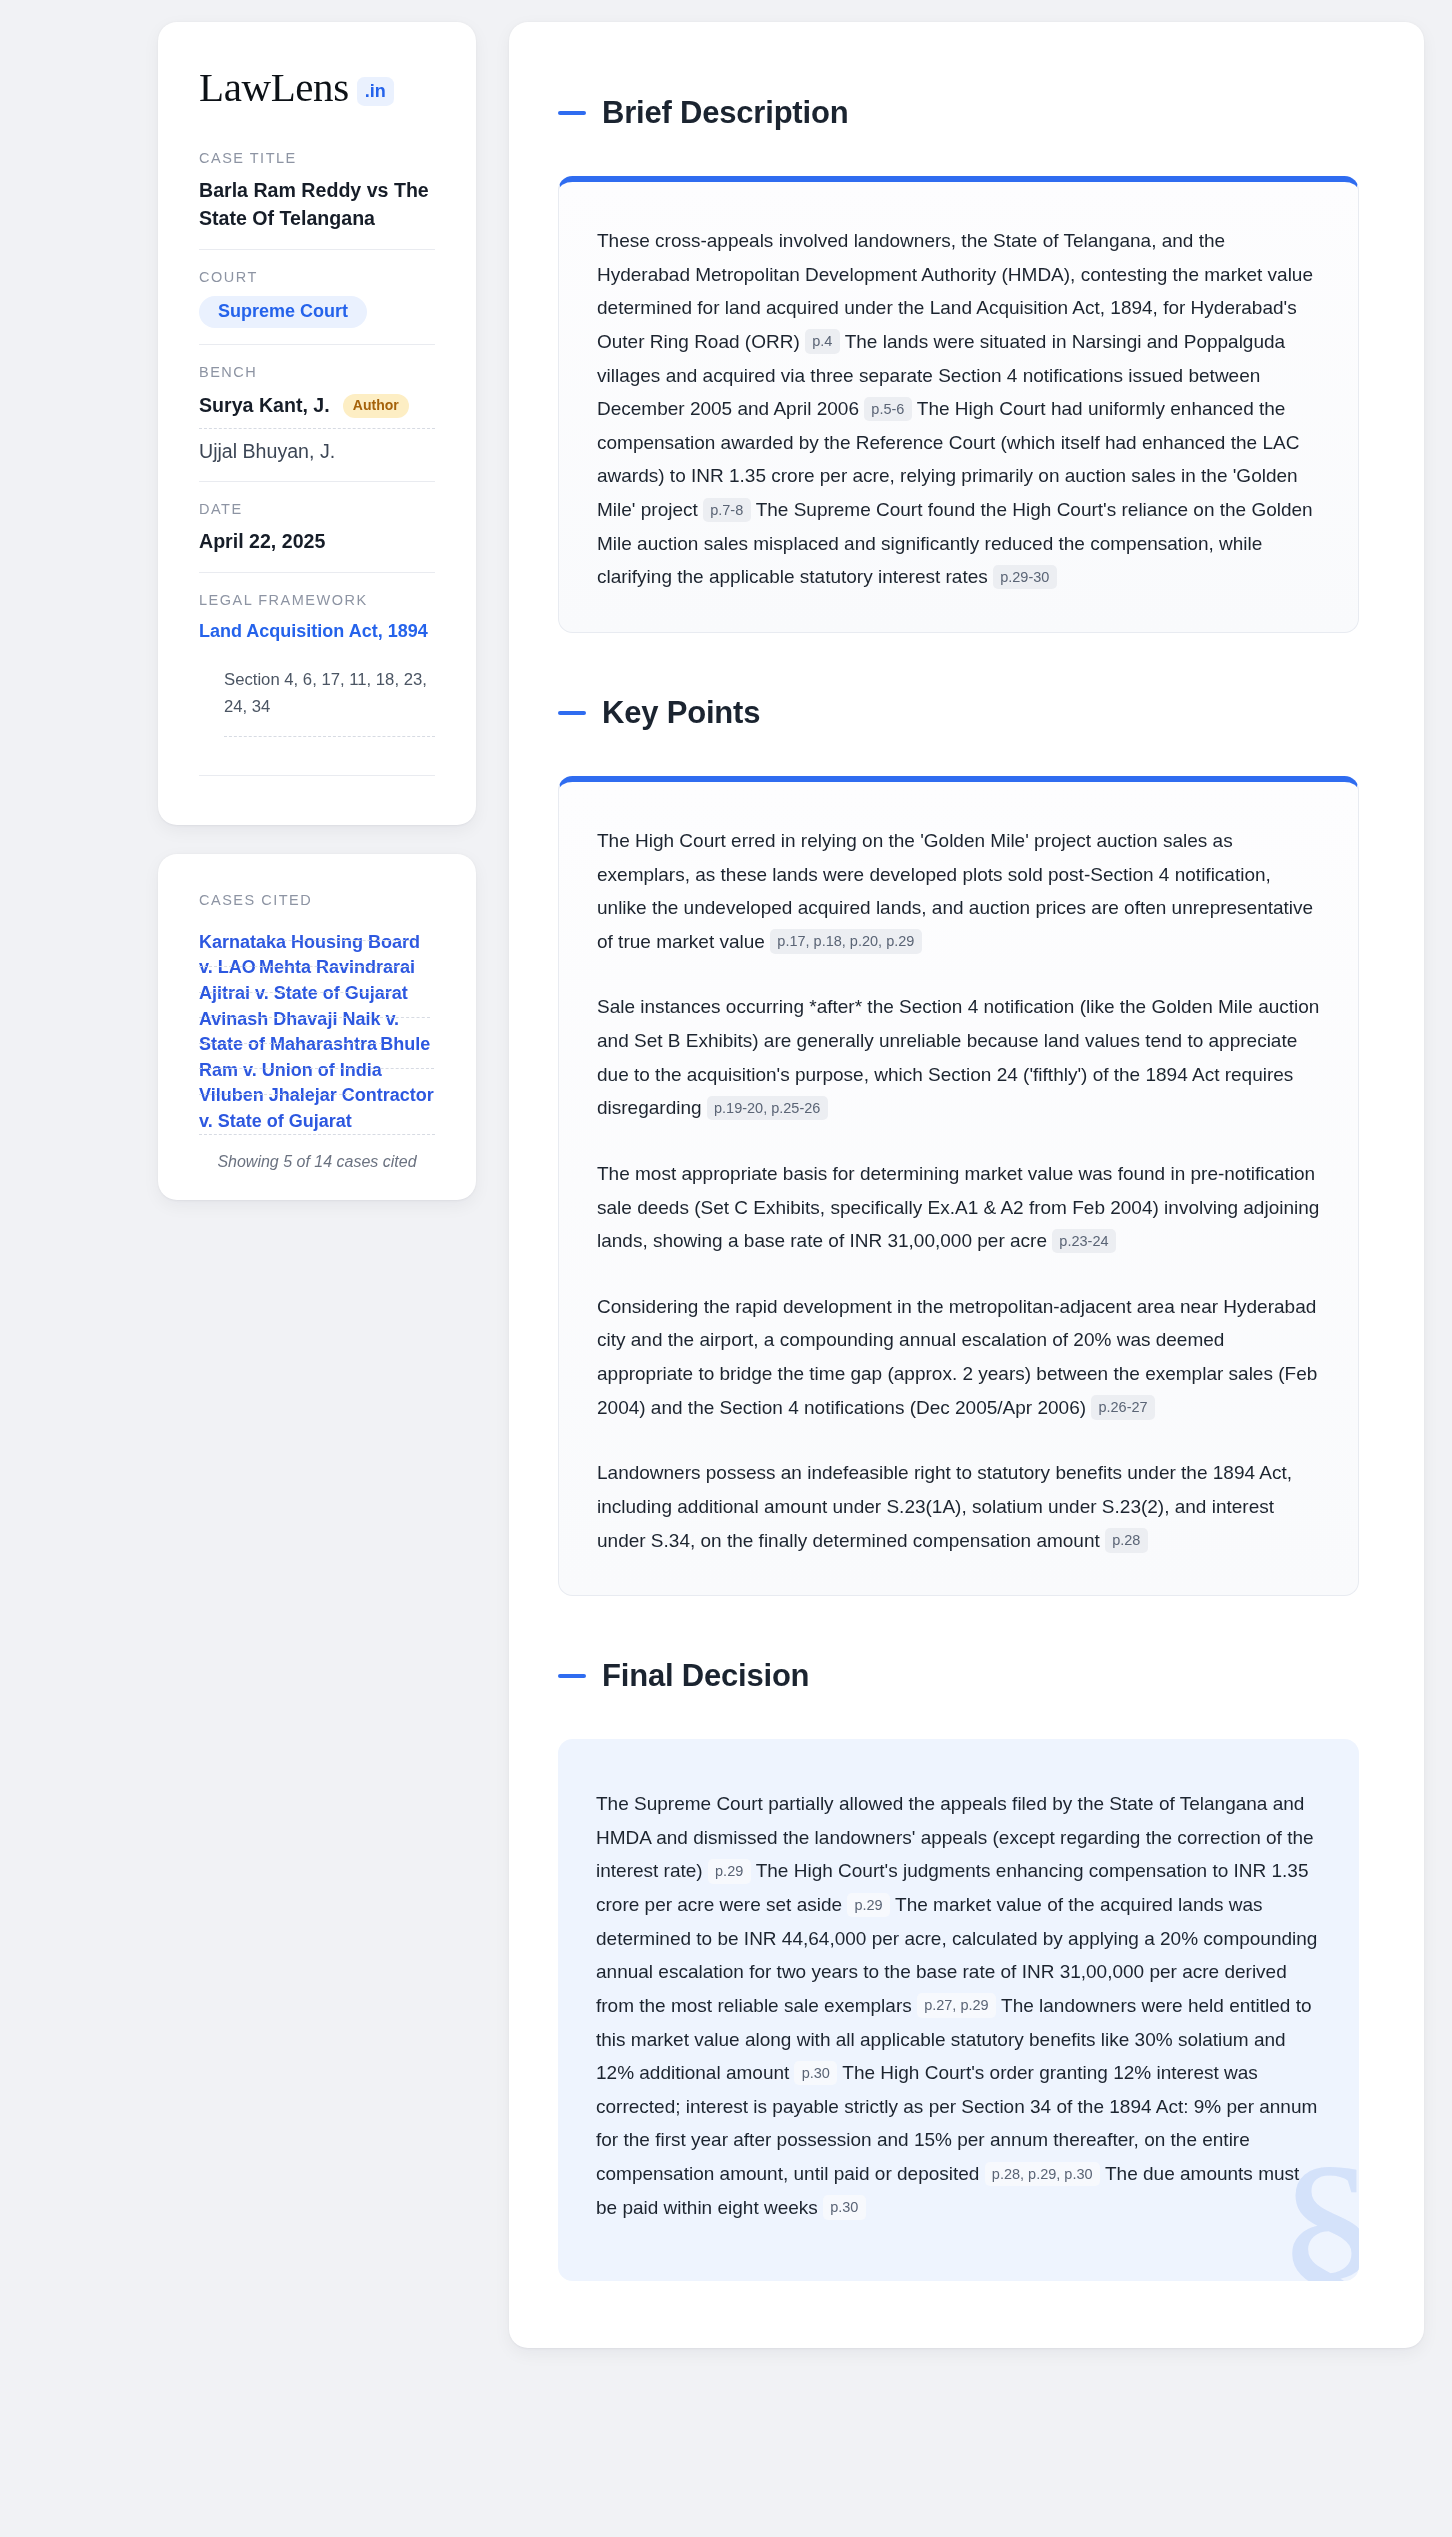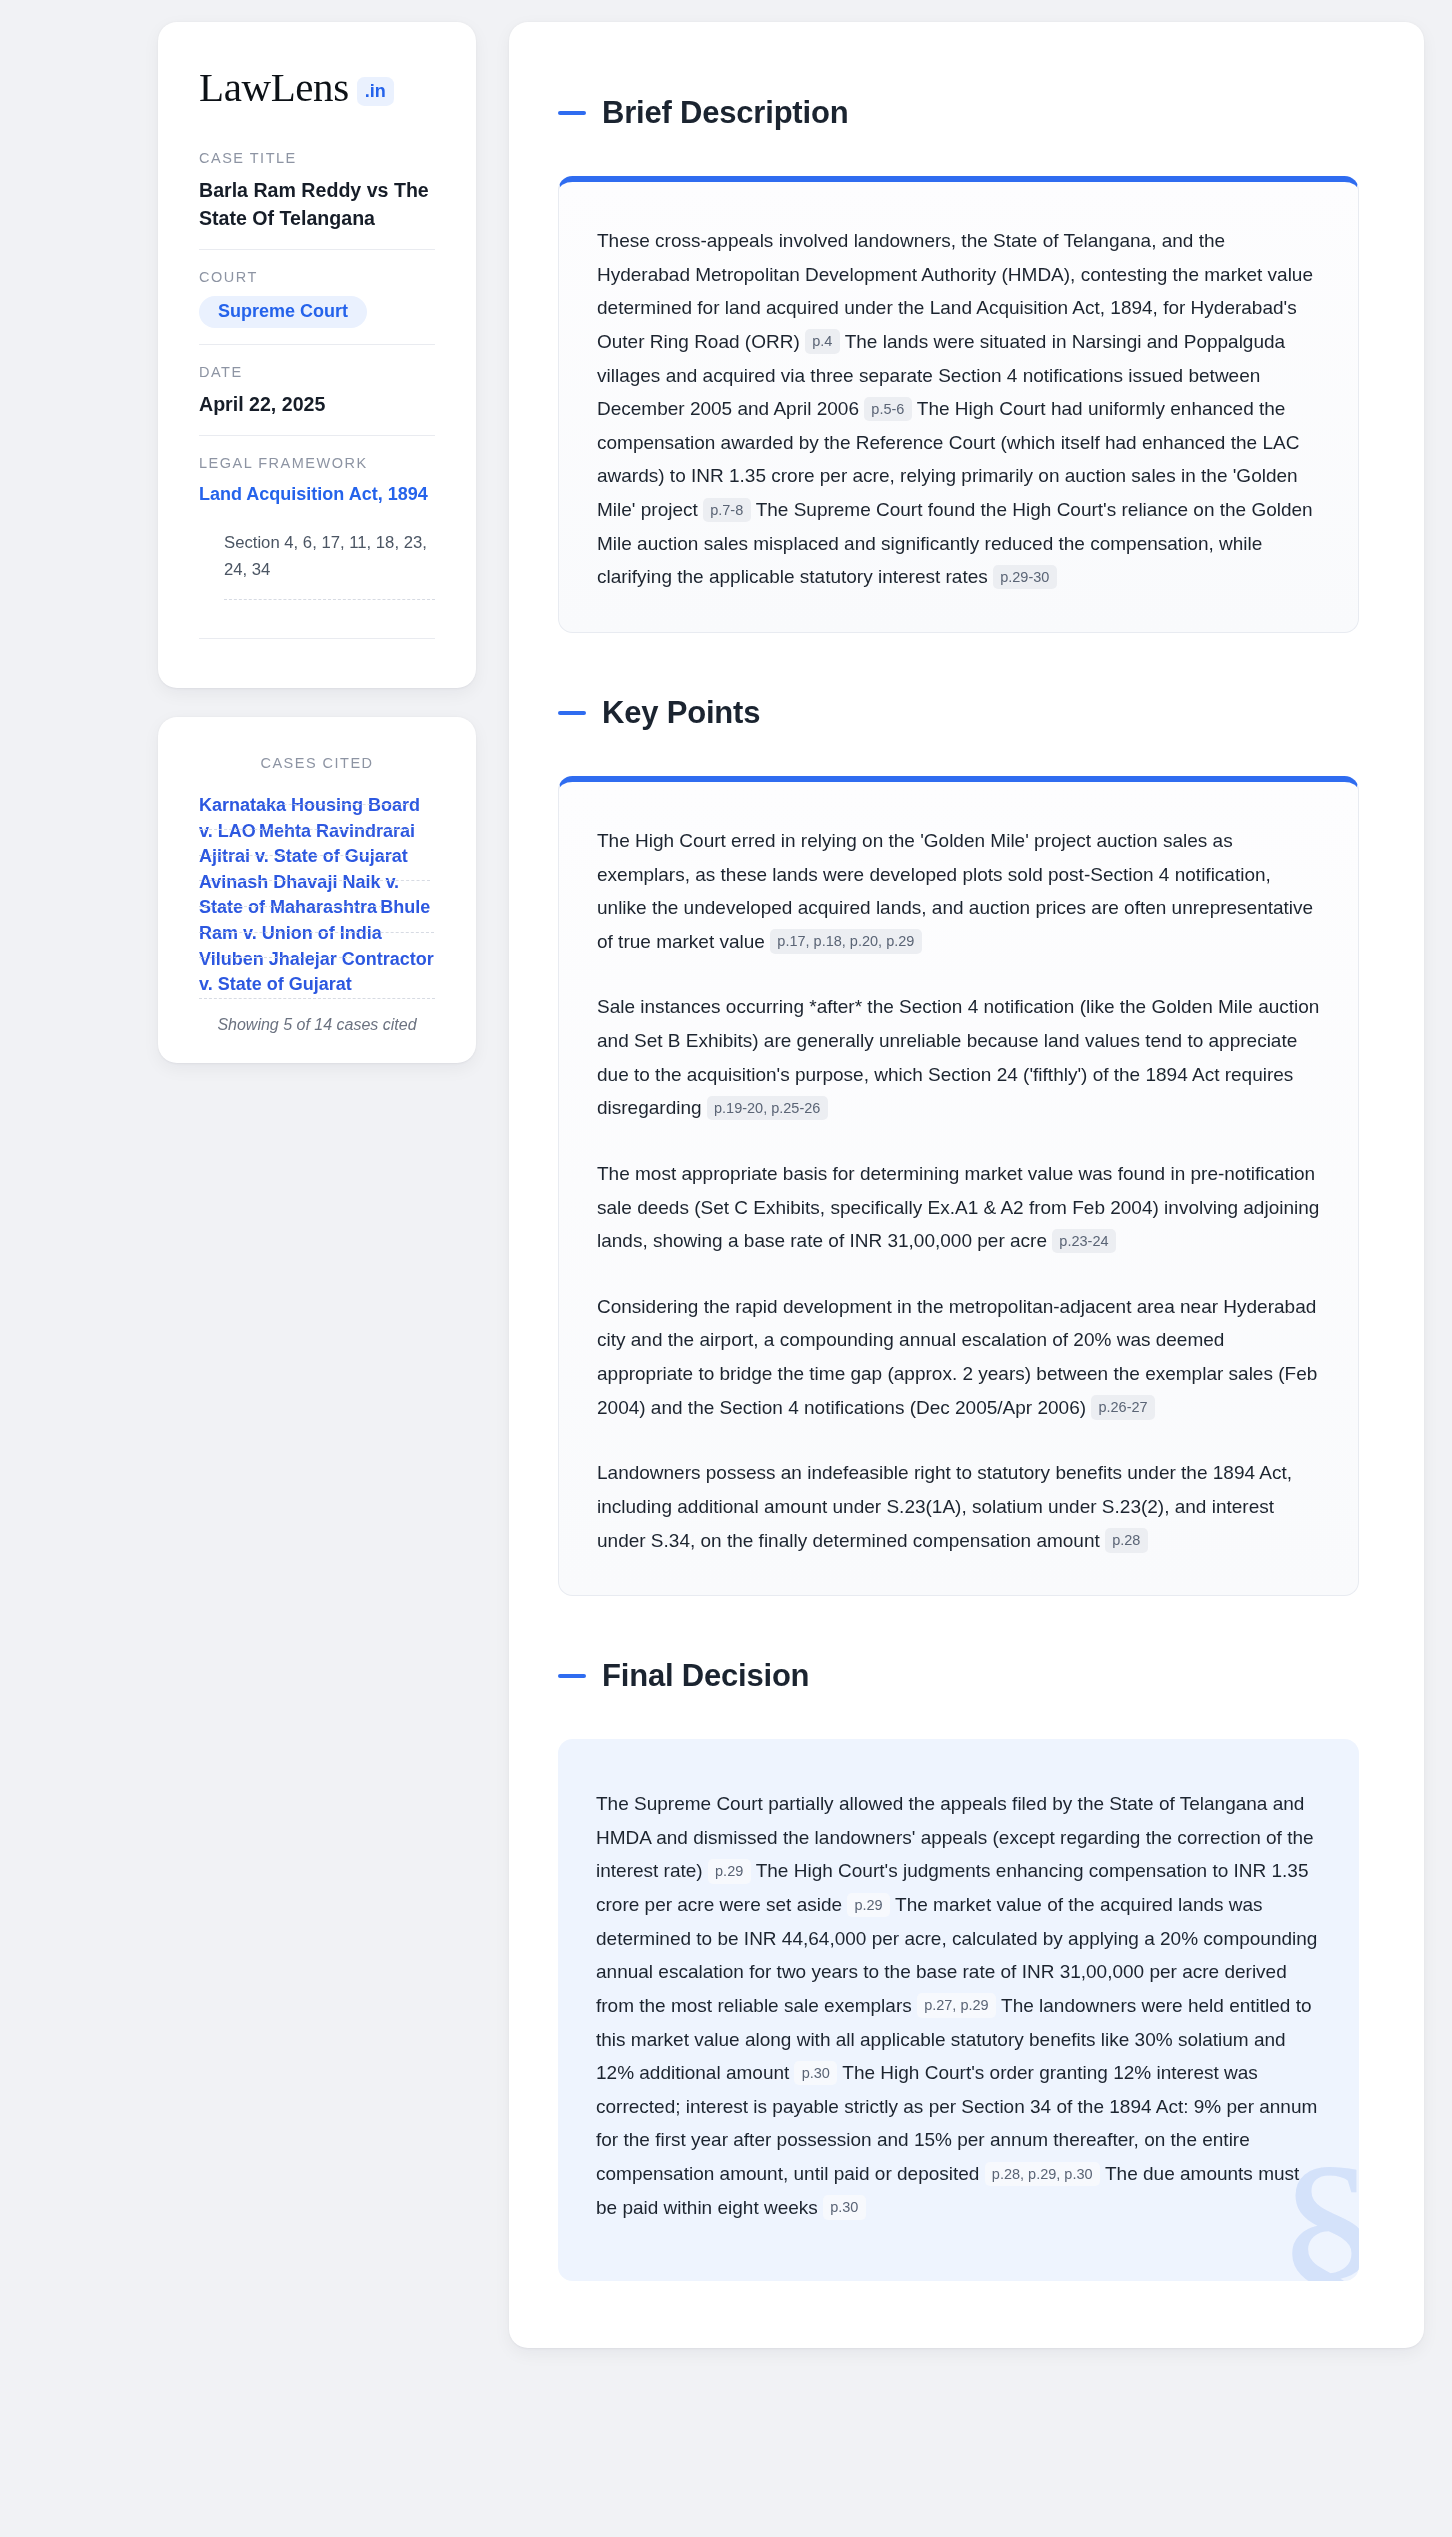--- a/index.html
+++ b/index.html
@@ -136,21 +136,20 @@
   }
 
   
   .sidebar-card-cases { padding: 38px 41px 29px 41px; }
   .cases-label {
     font-size: 14.5px;
     letter-spacing: 1.5px;
     color: #8d94a3;
     text-transform: uppercase;
     margin-bottom: 22px;
-    text-align: center;
   }
   .case-item {
     font-size: 18px;
     font-weight: 700;
     color: #2d58e0;
     line-height: 1.42;
     padding: 0 0 16px 0;
   }
   .case-item + .case-item {
     border-top: 0.7px dashed #d7dbe3;
@@ -270,20 +269,30 @@
       <div class="meta-block">
         <div class="meta-label">CASE TITLE</div>
         <div class="meta-value">Barla Ram Reddy vs The State Of Telangana</div>
       </div>
 
       <div class="meta-block">
         <div class="meta-label">COURT</div>
         <span class="pill-court">Supreme Court</span>
       </div>
 
+      <div class="meta-block">
+        <div class="meta-label">BENCH</div>
+        <div class="judge-row">
+          <span class="judge-name">Surya Kant, J.</span>
+          <span class="badge-author">Author</span>
+        </div>
+        <div class="judge-row">
+          <span class="judge-name secondary">Ujjal Bhuyan, J.</span>
+        </div>
+      </div>
 
       <div class="meta-block">
         <div class="meta-label">DATE</div>
         <div class="meta-value">April 22, 2025</div>
       </div>
 
       <div class="meta-block">
         <div class="meta-label">LEGAL FRAMEWORK</div>
         <a class="framework-link">Land Acquisition Act, 1894</a>
         <div class="framework-sections">Section 4, 6, 17, 11, 18, 23, 24, 34</div>

